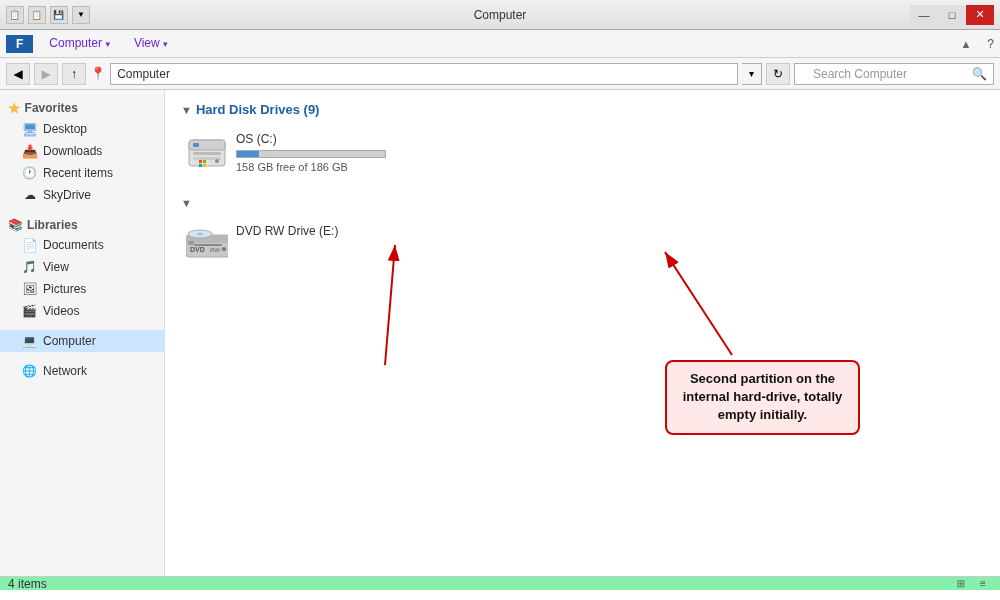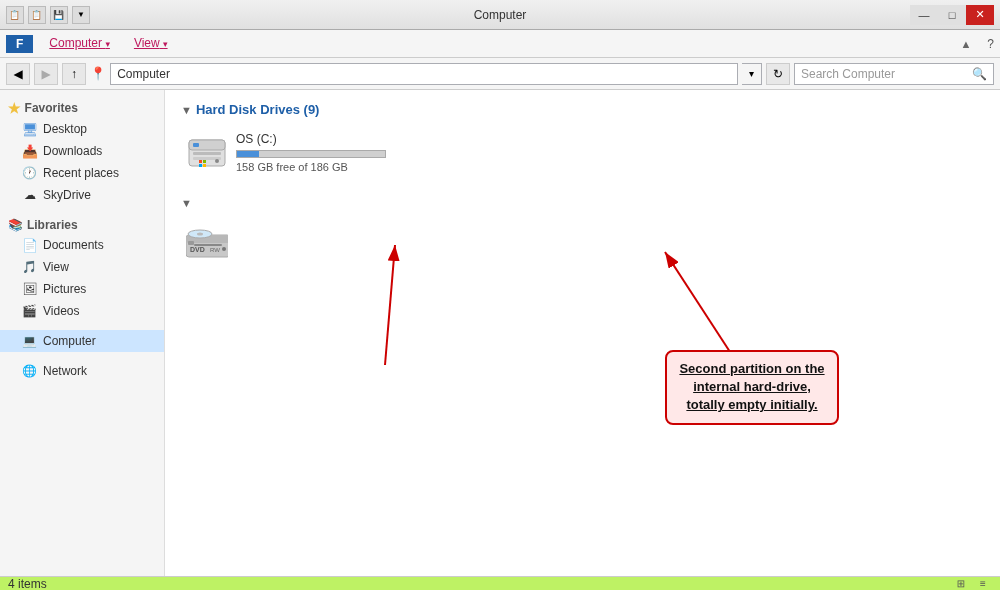--- a/index.html
+++ b/index.html
@@ -70,25 +70,24 @@
     .file-btn {
       background: #1e5fa8;
       color: white;
       padding: 2px 10px;
       font-size: 12px;
       font-weight: bold;
       cursor: pointer;
     }
     .menu-item {
       font-size: 12px;
-      color: #be185d;
+      color: #6d28d9;
       padding: 4px 8px;
       cursor: pointer;
       border-bottom: 2px solid transparent;
-      text-decoration: underline;
     }
     .menu-expand {
       margin-left: auto;
       font-size: 11px;
       color: #666;
       cursor: pointer;
       padding: 2px 4px;
     }
 
     
@@ -277,21 +276,21 @@
       font-size: 13px;
       font-weight: bold;
       text-align: center;
       line-height: 1.4;
       color: #111;
     }
 
     
     .status-bar {
       height: 14px;
-      background: #bef264;
+      background: #86efac;
       border-top: 1px solid #ccc;
       display: flex;
       align-items: center;
       padding: 0 8px;
       font-size: 12px;
       color: #333;
     }
     .status-bar-right {
       margin-left: auto;
       display: flex;
@@ -346,21 +345,21 @@
   <div class="nav-btn">◀</div>
   <div class="nav-btn" style="color:#aaa;">▶</div>
   <div class="nav-btn">↑</div>
   <span style="font-size:13px;color:#555;cursor:pointer;">📍</span>
   <div class="address-path">
     <span>Computer</span>
   </div>
   <div class="address-arrow">▾</div>
   <div class="refresh-btn">↻</div>
   <div class="search-box">
-    <span style="flex:1;">Search Computer</span>
+    <span style="flex:1;margin-left:12px;">Search Computer</span>
     <span style="color:#aaa;">🔍</span>
   </div>
 </div>
 
 <div class="main">
 
   <div class="sidebar">
 
     <div class="sidebar-section-header">
       <span style="color:#f0c040;font-size:14px;">★</span>
@@ -369,21 +368,21 @@
     <div class="sidebar-item">
       <span class="sidebar-icon folder-icon">🖥</span>
       <span>Desktop</span>
     </div>
     <div class="sidebar-item">
       <span class="sidebar-icon folder-icon">📥</span>
       <span>Downloads</span>
     </div>
     <div class="sidebar-item">
       <span class="sidebar-icon">🕐</span>
-      <span>Recent places</span>
+      <span>Recent items</span>
     </div>
     <div class="sidebar-item">
       <span class="sidebar-icon">☁</span>
       <span>SkyDrive</span>
     </div>
 
     <div class="sidebar-divider"></div>
 
     <div class="sidebar-section-header">
       <span style="color:#666;font-size:12px;">📚</span>
@@ -477,20 +476,23 @@
 
             <text x="4" y="27" font-size="7" font-family="Arial" fill="#555" font-weight="bold">DVD</text>
             <text x="24" y="27" font-size="6" font-family="Arial" fill="#666">RW</text>
 
             <circle cx="38" cy="24" r="2" fill="#777"></circle>
 
             <ellipse cx="14" cy="9" rx="12" ry="4" fill="#d0e8f8" stroke="#aaa" stroke-width="1"></ellipse>
             <ellipse cx="14" cy="9" rx="3" ry="1.5" fill="#bbb"></ellipse>
           </svg>
         </div>
+        <div class="drive-info">
+          <div class="drive-name">DVD RW Drive (E:)</div>
+        </div>
       </div>
     </div>
 
     <div class="annotation-container">
 
       <svg style="position:absolute;top:0;left:0;width:100%;height:100%;pointer-events:none;">
 
         <defs>
           <marker id="arrowhead1" markerWidth="8" markerHeight="6" refX="8" refY="3" orient="auto">
             <polygon points="0 0, 8 3, 0 6" fill="#cc0000"></polygon>
@@ -499,21 +501,21 @@
             <polygon points="0 0, 8 3, 0 6" fill="#cc0000"></polygon>
           </marker>
         </defs>
 
         <line x1="220" y1="275" x2="230" y2="155" stroke="#cc0000" stroke-width="2" marker-end="url(#arrowhead1)"></line>
 
         <line x1="567" y1="265" x2="500" y2="162" stroke="#cc0000" stroke-width="2" marker-end="url(#arrowhead2)"></line>
       </svg>
 
 
-      <div class="annotation-box" style="left:500px;top:260px;width:174px;text-decoration:underline;">
+      <div class="annotation-box" style="left:500px;top:270px;width:195px;">
         <span>Second partition on
 the internal hard-drive,
 totally empty initially.</span>
       </div>
     </div>
   </div>
 </div>
 
 <div class="status-bar">
   <span>4 items</span>

